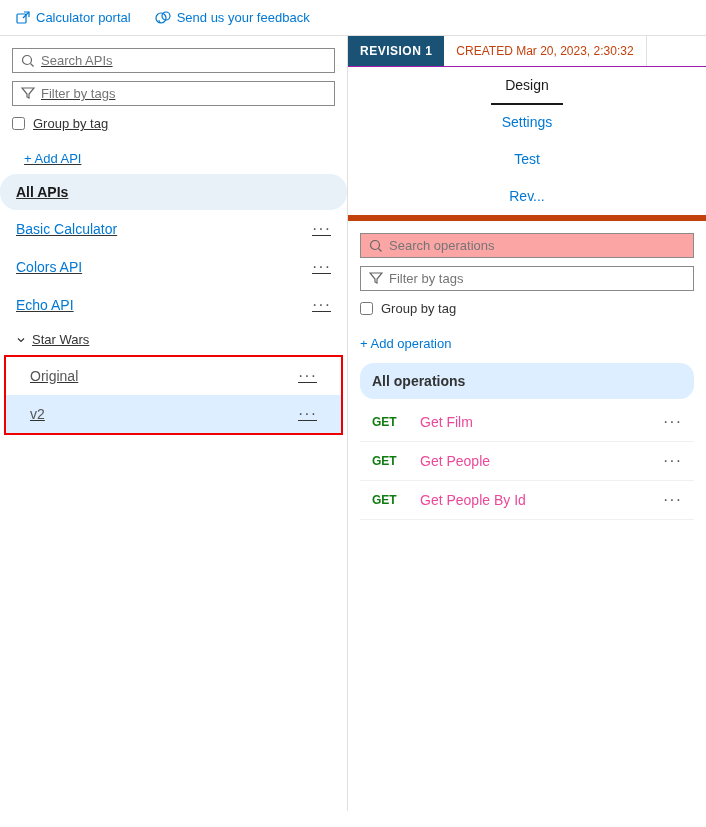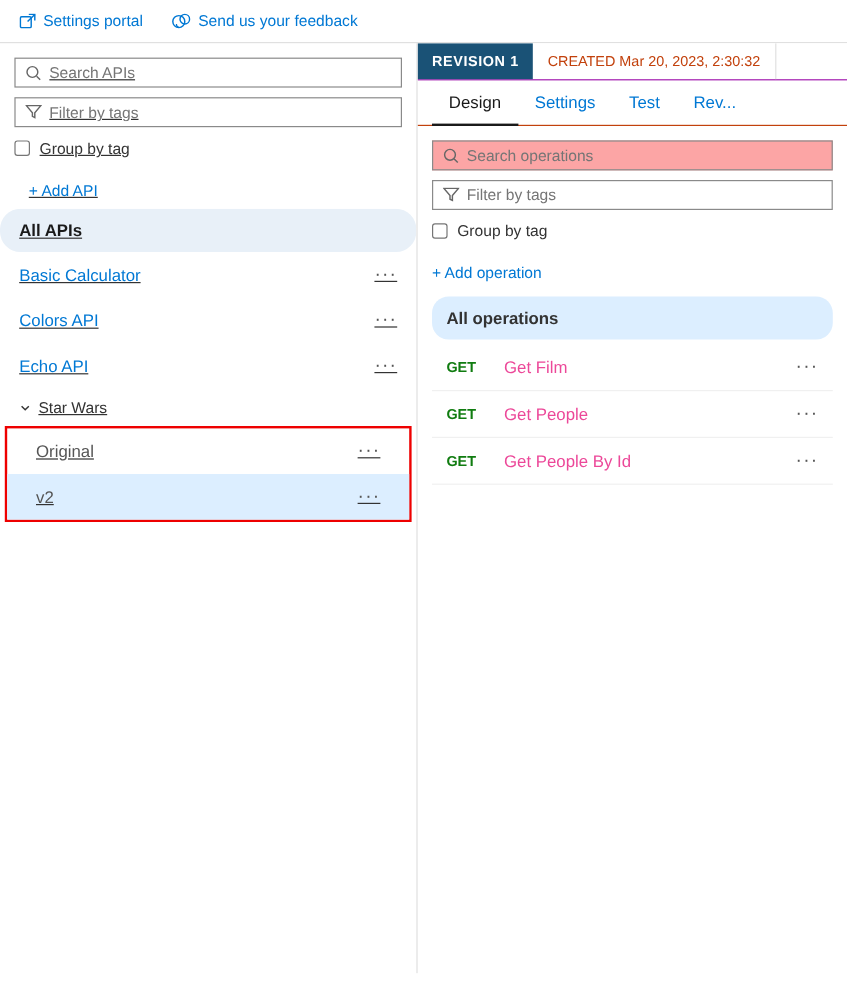--- a/index.html
+++ b/index.html
@@ -228,22 +228,23 @@
     .revision-created {
       font-size: 12px;
       color: #c2410c;
       padding: 8px 12px;
       border-right: 1px solid #e0e0e0;
     }
 
     .tabs-bar {
       display: flex;
       align-items: center;
-      border-bottom: 1px solid #c2410c;
+      border-bottom: 6px solid #c2410c;
       padding: 0 12px;
+      flex-direction: column;
     }
     .tab {
       padding: 10px 14px;
       font-size: 14px;
       cursor: pointer;
       color: #0078d4;
       border-bottom: 2px solid transparent;
       margin-bottom: -1px;
     }
     .tab.active {
@@ -360,21 +361,21 @@
 </head>
 <body>
 
 <div class="top-bar">
   <a class="top-bar-link">
     <svg width="14" height="14" viewBox="0 0 14 14" fill="none">
       <rect x="1" y="3" width="9" height="9" rx="1" stroke="#0078d4" stroke-width="1.2" fill="none"></rect>
       <path d="M8 1h5v5" stroke="#0078d4" stroke-width="1.2" fill="none"></path>
       <path d="M13 1L7 7" stroke="#0078d4" stroke-width="1.2"></path>
     </svg>
-    <span>Settings portal</span>
+    <span>Calculator portal</span>
   </a>
   <a class="top-bar-link">
     <svg width="16" height="14" viewBox="0 0 16 14" fill="none">
       <circle cx="6" cy="7" r="5" stroke="#0078d4" stroke-width="1.2" fill="none"></circle>
       <circle cx="11" cy="5" r="4" stroke="#0078d4" stroke-width="1.2" fill="none"></circle>
       <path d="M4 9c0 1.5 1 2.5 2 2.5" stroke="#0078d4" stroke-width="1" fill="none"></path>
     </svg>
     <span>Send us your feedback</span>
   </a>
 </div>

